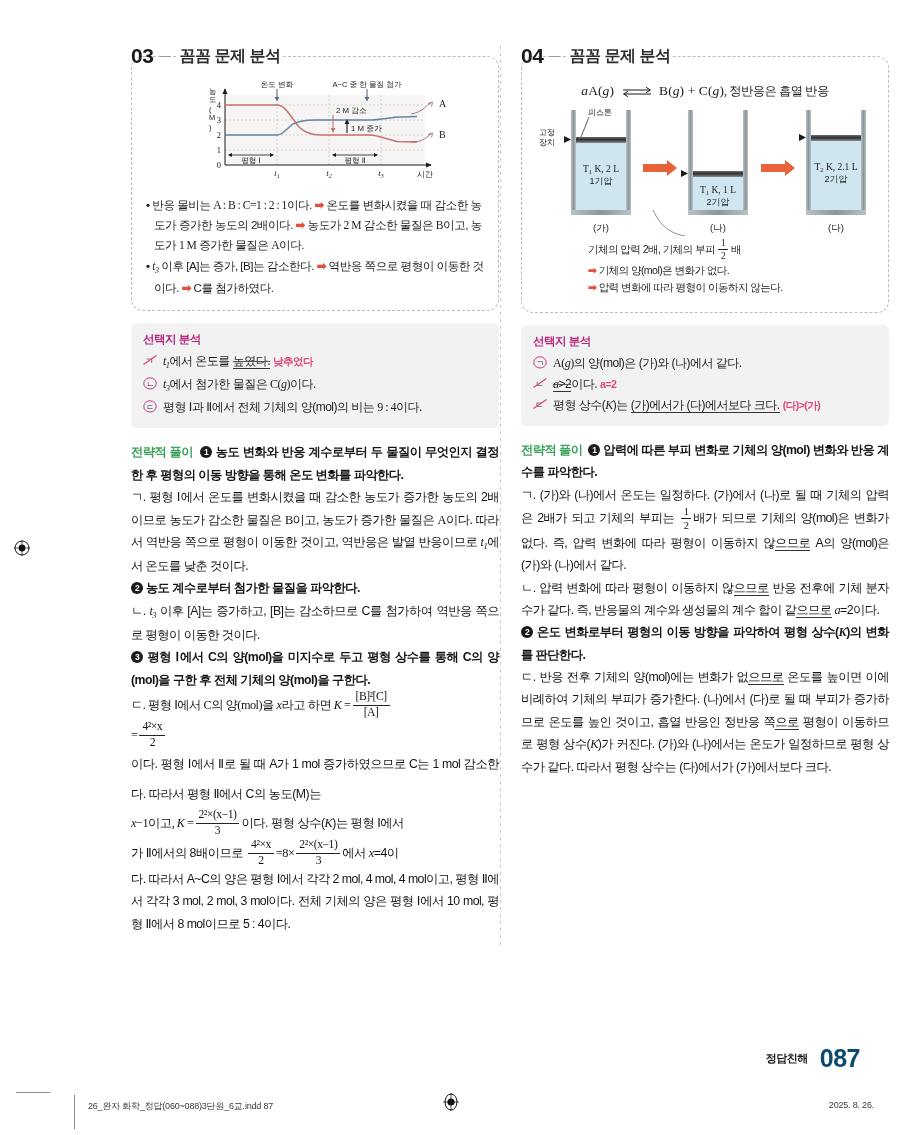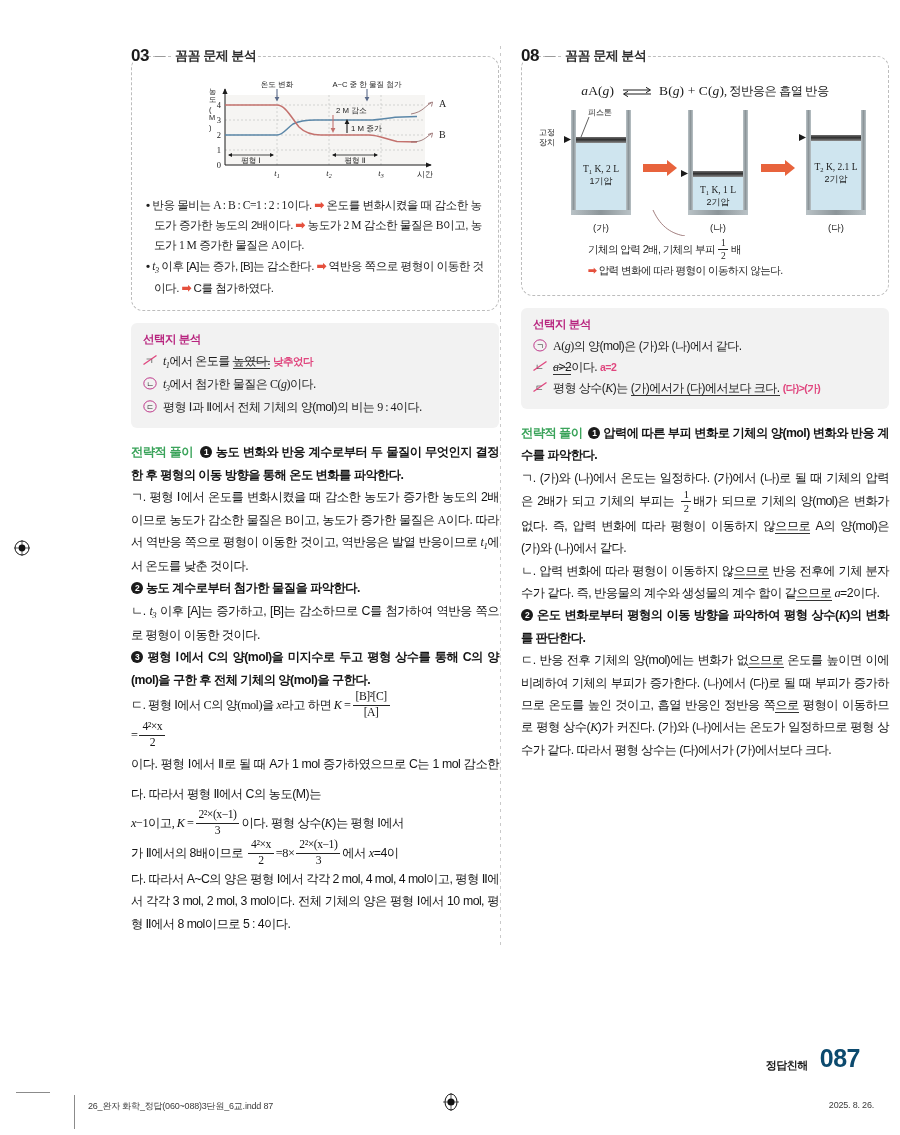--- a/index.html
+++ b/index.html
@@ -26,24 +26,24 @@
      background:repeating-linear-gradient(to bottom,#c9c9c9 0 3px, transparent 3px 7px); }
 
   
   .col { position:absolute; top:44px; width:368px; }
   .col-left  { left:131px; }
   .col-right { left:521px; }
 
   
   .prob-head { display:flex; align-items:center; gap:6px; height:24px; margin-bottom:2px;
                position:relative; z-index:3; }
-  .prob-num { font-size:17px; font-weight:bold; letter-spacing:-0.4px; color:#1b1b1b;
+  .prob-num { font-size:21px; font-weight:bold; letter-spacing:-0.4px; color:#1b1b1b;
               font-family:"Liberation Sans", sans-serif; }
   .prob-dash { width:10px; height:1px; background:#9a9a9a; }
-  .prob-tag { font-size:13px; font-weight:bold; color:#2d2d2d; letter-spacing:-0.5px;
+  .prob-tag { font-size:16px; font-weight:bold; color:#2d2d2d; letter-spacing:-0.5px;
               padding:2px 2px 2px 4px; background:#fff; }
 
   
   .analysis-box { border:1px dashed #bdbdbd; border-radius:12px; padding:16px 10px 12px;
                   margin-top:-14px; padding-top:22px; background:transparent; position:relative; }
 
   .eq-line { text-align:center; font-family:"Liberation Serif", serif; font-size:13.5px;
              margin:4px 0 6px; letter-spacing:0.1px; }
   .eq-line .it { font-style:italic; }
   .eqarrow { display:inline-block; position:relative; width:32px; height:12px;
@@ -99,21 +99,21 @@
               display:flex; align-items:center; flex-wrap:wrap; line-height:2.4; }
 
   
   .piston-wrap { display:flex; justify-content:center; margin:4px 0 2px; }
   .notes { font-size:10.6px; line-height:1.6; letter-spacing:-0.6px; color:#1d1d1d;
            padding-left:56px; }
   .notes .arr { color:#e5503d; font-weight:bold; }
 
   
   .page-foot { position:absolute; right:40px; bottom:62px; display:flex;
-               align-items:flex-end; gap:12px; }
+               align-items:center; gap:12px; }
   .foot-label { font-size:11px; font-weight:bold; letter-spacing:-0.5px; color:#1b1b1b; }
   .foot-num { font-size:25px; font-weight:bold; letter-spacing:-0.5px; color:#0c4a6e; }
   .print-foot { position:absolute; left:88px; right:26px; bottom:22px;
                 display:flex; justify-content:space-between; font-size:9px; color:#3b3b3b;
                 letter-spacing:-0.2px; }
 </style>
 </head>
 <body>
 
 <div class="page">
@@ -343,21 +343,21 @@
         <span style="font-family:'Liberation Sans',sans-serif;">에서&nbsp;<span class="it">x</span>=4이</span>
       </div>
 
       <p>다. 따라서 A~C의 양은 평형 Ⅰ에서 각각 2 mol, 4 mol, 4 mol이고, 평형 Ⅱ에서 각각 3 mol, 2 mol, 3 mol이다. 전체 기체의 양은 평형 Ⅰ에서 10 mol, 평형 Ⅱ에서 8 mol이므로 5 : 4이다.</p>
     </div>
   </div>
 
   <div class="col col-right">
 
     <div class="prob-head">
-      <span class="prob-num">08</span>
+      <span class="prob-num">04</span>
       <span class="prob-dash"></span>
       <span class="prob-tag">꼼꼼 문제 분석</span>
     </div>
 
     <div class="analysis-box" style="padding-bottom:16px;">
 
       <div class="eq-line">
         <span class="serif"><span class="it">a</span>A(<span class="it">g</span>)</span>
         <span class="eqarrow">
           <svg width="32" height="12" viewBox="0 0 32 12">
@@ -440,20 +440,21 @@
 
       <div class="notes">
         <div style="display:flex;align-items:center;gap:1px;">
           <span>기체의 압력 2배, 기체의 부피 </span>
           <span class="frac" style="font-size:10px;">
             <span class="num">1</span>
             <span class="den">2</span>
           </span>
           <span> 배</span>
         </div>
+        <div><span class="arr">➡</span> <span>기체의 양(mol)은 변화가 없다.</span></div>
         <div><span class="arr">➡</span> <span>압력 변화에 따라 평형이 이동하지 않는다.</span></div>
       </div>
     </div>
 
     <div class="choice-panel">
       <div class="choice-title">선택지 분석</div>
 
       <div class="choice-row">
         <span class="mark">
           <svg width="15" height="13" viewBox="0 0 15 13">

